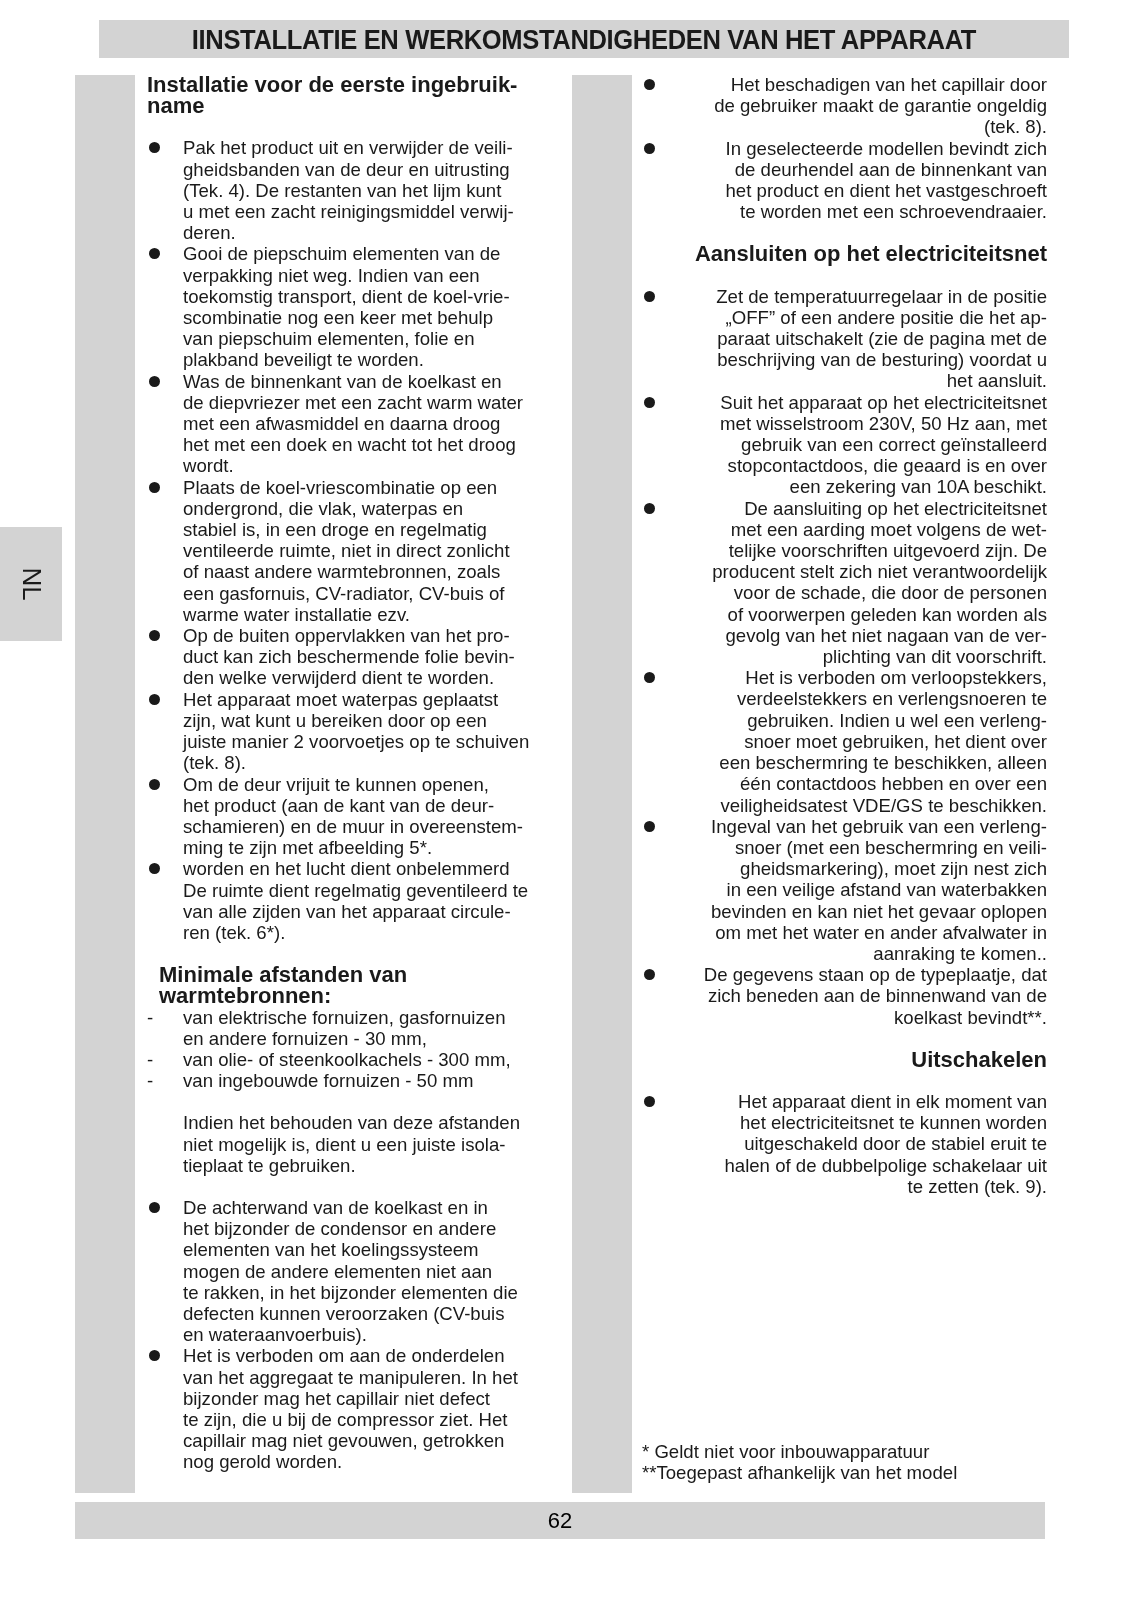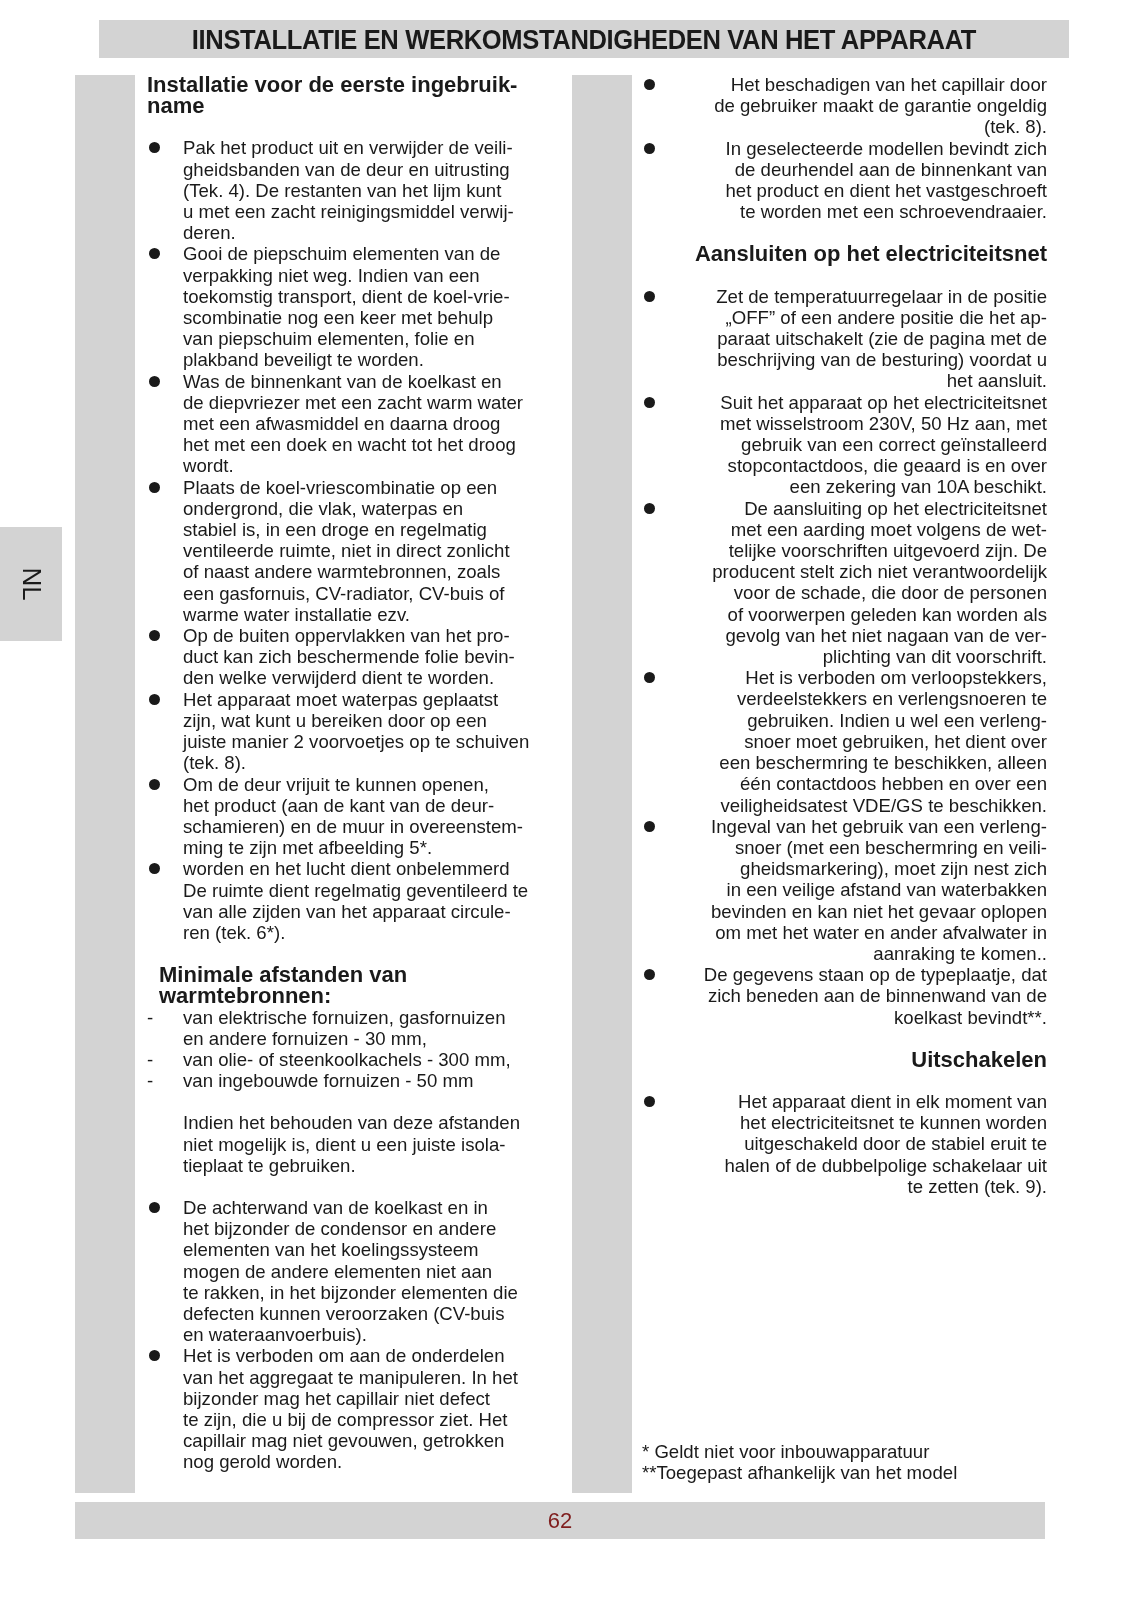--- a/index.html
+++ b/index.html
@@ -11,21 +11,21 @@
                 text-align: center; font-weight: bold; font-size: 27.5px; letter-spacing: -0.4px;
                 color: #1a1a1a; transform: scaleX(0.93); transform-origin: center; white-space: nowrap; }
   #left-strip { left: 75px; top: 75px; width: 60px; height: 1418px; }
   #mid-strip { left: 572px; top: 75px; width: 60px; height: 1418px; }
   #lang-tab { left: 0; top: 527px; width: 62px; height: 114px; }
   #lang-label { position: absolute; left: 14px; top: 39px; width: 36px; height: 36px;
                 font-size: 26px; line-height: 36px; text-align: center; transform: rotate(90deg);
                 color: #1a1a1a; }
   #footer-bar { left: 75px; top: 1502px; width: 970px; height: 37px; }
   #page-number { position: absolute; left: 0; right: 0; top: 0; line-height: 38px; text-align: center;
-                 font-size: 22px; color: #7f1d1d; }
+                 font-size: 22px; color: #000000; }
 
   .col { position: absolute; font-size: 18.6px; line-height: 21.2px; }
   #col-left { left: 147px; top: 74px; width: 405px; }
   #col-right { left: 642px; top: 74px; width: 405px; text-align: right; }
 
   .heading { font-weight: bold; font-size: 22px; }
   .indent { padding-left: 36px; }
   .line { display: block; white-space: nowrap; }
   .item { position: relative; padding-left: 36px; }
   .bullet { position: absolute; left: 2px; top: 5px; width: 11px; height: 11px; border-radius: 50%;

